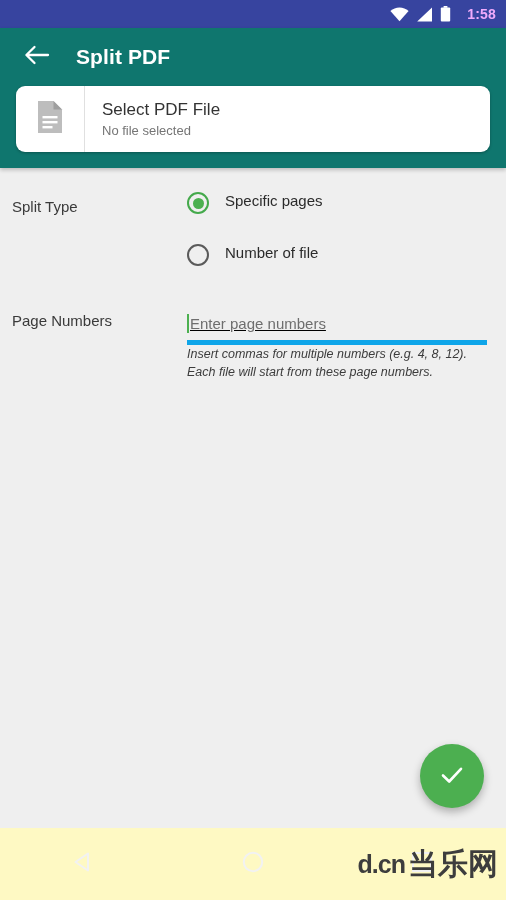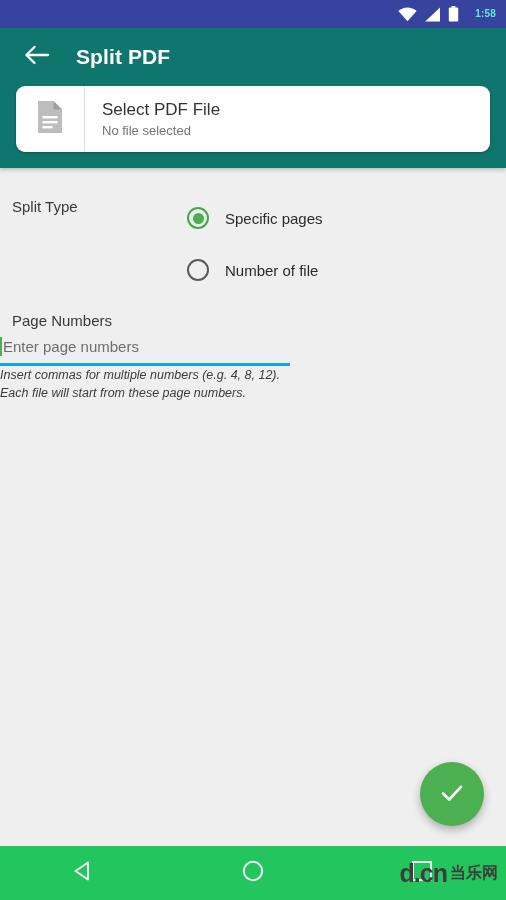--- a/index.html
+++ b/index.html
@@ -38,22 +38,22 @@
   }
   .status-icons {
     display: flex;
     align-items: center;
     gap: 7px;
   }
   .wifi-icon { display:block; }
   .signal-icon { display:block; }
   .battery-icon { display:block; }
   .status-time {
-    color: #5eead4;
-    font-size: 10px;
+    color: #f0abfc;
+    font-size: 14px;
     font-weight: bold;
     letter-spacing: 0.2px;
     margin-left: 9px;
     line-height: 1;
   }
 
   
   .app-bar {
     background: #0f766e;
     flex: 0 0 auto;
@@ -141,21 +141,20 @@
     font-size: 15px;
     color: #3a3a3a;
     flex: 0 0 auto;
     padding-top: 6px;
   }
   .radio-group {
     flex: 1 1 auto;
   }
   .radio-item {
     display: flex;
-    align-items: center;
     height: 52px;
     cursor: pointer;
   }
   .radio-outer {
     width: 22px;
     height: 22px;
     border-radius: 50%;
     border: 2px solid #5a5a5a;
     box-sizing: border-box;
     display: flex;
@@ -176,32 +175,32 @@
     font-size: 15px;
     color: #2b2b2b;
     margin-left: 16px;
   }
 
   
   .field-row {
     display: flex;
     align-items: flex-start;
     margin-top: 10px;
-    flex-direction: column;
   }
   .field-col {
     flex: 1 1 auto;
     padding-right: 19px;
   }
   .text-input-wrap {
     position: relative;
     height: 34px;
-    border-bottom: 3px solid #0ea5e9;
-    display: flex;
-    align-items: center;
+    border-bottom: 5px solid #0ea5e9;
+    display: flex;
+    align-items: center;
+    text-decoration: underline;
   }
   .caret {
     width: 2px;
     height: 19px;
     background: #4cb050;
     flex: 0 0 auto;
   }
   .placeholder {
     font-size: 15px;
     color: #6e6e6e;
@@ -228,22 +227,22 @@
     align-items: center;
     justify-content: center;
     box-shadow: 0 4px 8px rgba(0,0,0,0.28);
     cursor: pointer;
     border: none;
     padding: 0;
   }
 
   
   .nav-bar {
-    height: 54px;
-    background: #22c55e;
+    height: 72px;
+    background: #fef9c3;
     flex: 0 0 auto;
     display: flex;
     align-items: center;
     justify-content: space-around;
     position: relative;
     text-decoration: underline;
   }
   .nav-btn {
     width: 70px;
     height: 52px;
@@ -261,21 +260,21 @@
     align-items: center;
     color: #3d3d3d;
     font-size: 25px;
     font-weight: bold;
     letter-spacing: -1px;
     pointer-events: none;
     user-select: none;
   }
   .watermark .wm-cn {
     font-family: "DejaVu Sans", sans-serif;
-    font-size: 16px;
+    font-size: 30px;
     margin-left: 3px;
     letter-spacing: 0px;
   }
   .wm-dot-wave {
     position: relative;
     display: inline-block;
   }
 </style>
 </head>
 <body>

